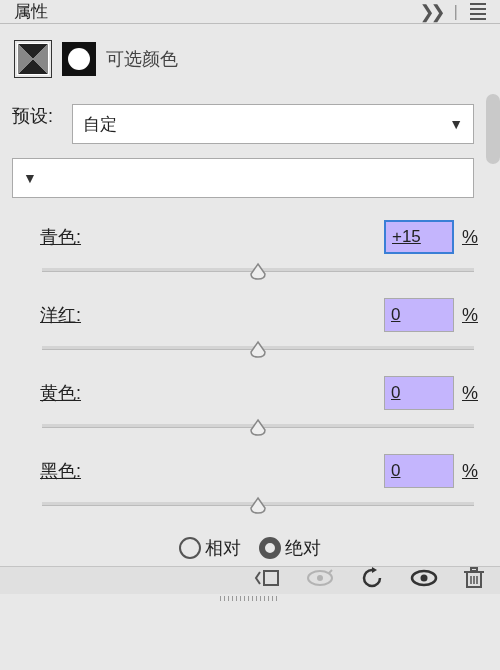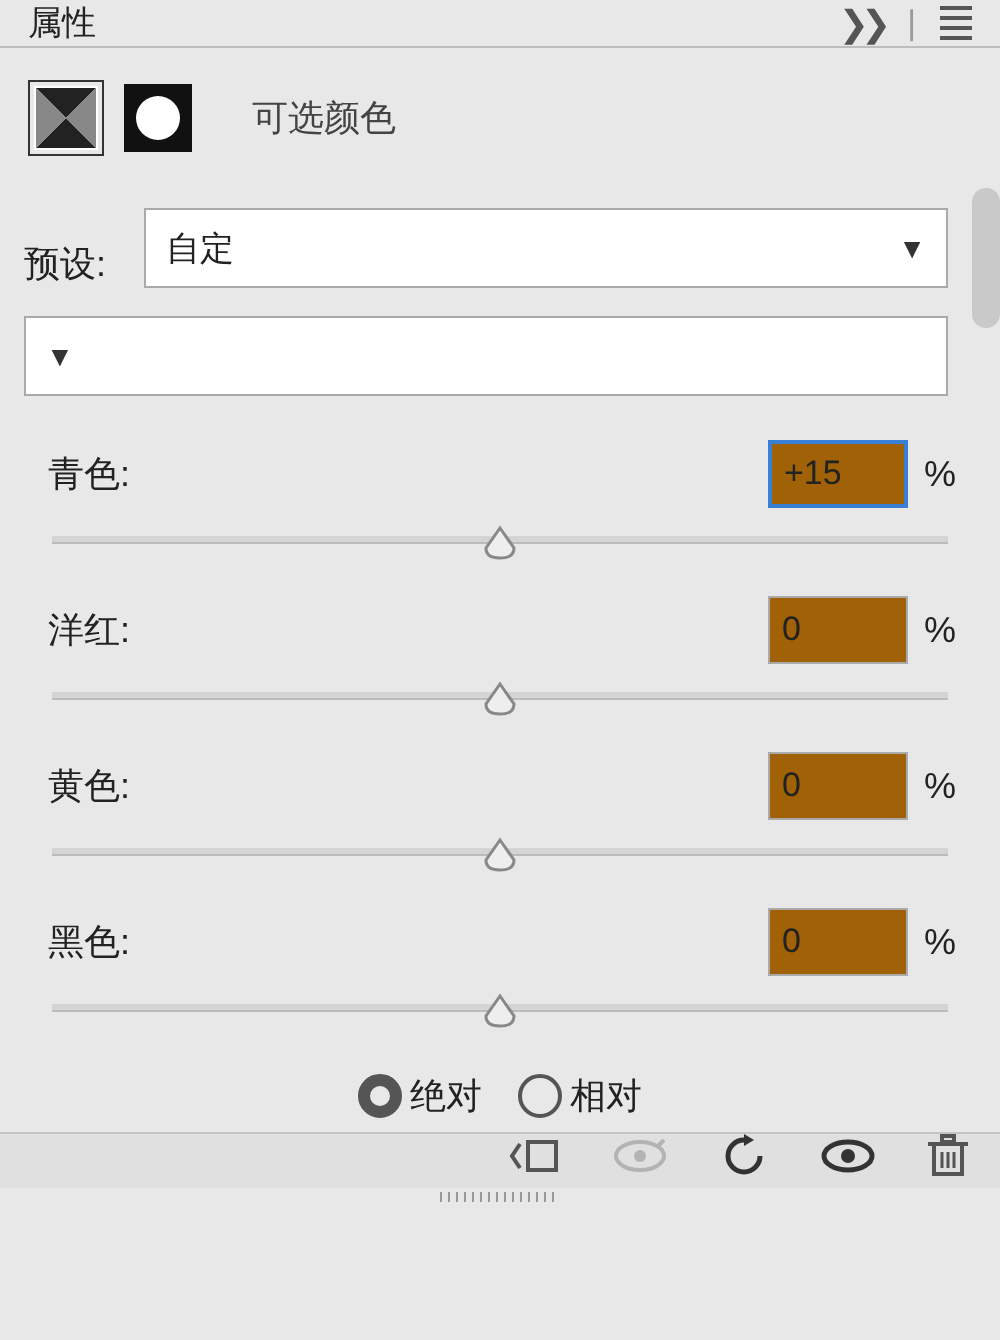--- a/index.html
+++ b/index.html
@@ -8,33 +8,33 @@
   .titlebar { height: 44px; border-bottom: 1px solid #bdbdbd; display: flex; align-items: center; justify-content: space-between; padding: 0 14px; background: #e8e8e8; }
   .titlebar-left { font-size: 17px; }
   .titlebar-right { display: flex; align-items: center; gap: 12px; color: #555; }
   .titlebar-right .sep { color: #999; }
   .hamburger { display: flex; flex-direction: column; gap: 3px; cursor: pointer; }
   .hamburger span { display: block; width: 16px; height: 2px; background: #555; }
   .adj-row { display: flex; align-items: center; gap: 10px; padding: 16px 14px 14px 14px; }
   .adj-icon1 { width: 38px; height: 38px; border: 1px solid #333; background: #fff; display: flex; align-items: center; justify-content: center; box-shadow: inset 0 0 0 2px #e8e8e8; }
   .adj-icon2 { width: 34px; height: 34px; background: #111; display: flex; align-items: center; justify-content: center; }
   .mask-circle { width: 22px; height: 22px; border-radius: 50%; background: #fff; }
-  .adj-label { font-size: 18px; color: #444; margin-left: 20px; }
+  .adj-label { font-size: 18px; color: #444; margin-left: 0; }
   .body { flex: 1; padding: 6px 12px 0 12px; display: flex; flex-direction: column; position: relative; }
   .scrollbar { position: absolute; right: 0; top: 2px; width: 14px; height: 70px; background: #c9c9c9; border-radius: 7px; }
-  .form-row { display: flex; align-items: flex-end; margin: 6px 0 8px 0; }
+  .form-row { display: flex; align-items: flex-start; margin: 6px 0 8px 0; }
   .form-label { width: 60px; font-size: 18px; }
   .select { flex: 1; height: 40px; background: #fff; border: 1px solid #aaa; display: flex; align-items: center; padding: 0 10px; justify-content: space-between; cursor: pointer; margin-right: 14px; }
   .select .swatch { width: 24px; height: 24px; background: #7d7d7d; margin-right: 4px; }
   .chev { font-size: 14px; color: #333; }
-  .slider-block { margin: 14px 4px 4px 4px; }
+  .slider-block { margin: 14px 4px 4px 20px; text-decoration: underline; }
   .slider-top { display: flex; align-items: center; justify-content: space-between; padding: 0 6px 0 8px; }
   .slider-label { font-size: 18px; }
   .slider-valwrap { display: flex; align-items: center; gap: 8px; }
-  .slider-input { width: 70px; height: 34px; background: #a16207; border: 1px solid #aaa; padding: 0 6px; font-size: 17px; color: #222; text-align: left; }
+  .slider-input { width: 70px; height: 34px; background: #c4b5fd; border: 1px solid #aaa; padding: 0 6px; font-size: 17px; color: #222; text-align: left; }
   .slider-input.active { border: 2px solid #3a7fd6; }
   .pct { font-size: 18px; }
   .track { position: relative; height: 24px; margin: 6px 10px 0 10px; }
   .track-line { position: absolute; left: 0; right: 0; top: 8px; height: 4px; background: #d4d4d4; border-bottom: 1px solid #bbb; }
   .thumb { position: absolute; top: 2px; width: 18px; height: 18px; transform: translateX(-50%); }
   .thumb svg { display: block; }
   .radio-row { display: flex; align-items: center; justify-content: center; gap: 18px; margin: 14px 0 6px 0; font-size: 18px; }
   .radio { display: flex; align-items: center; gap: 4px; cursor: pointer; }
   .radio .outer { width: 22px; height: 22px; border-radius: 50%; border: 2px solid #555; display: flex; align-items: center; justify-content: center; }
   .radio.checked .outer { border: 6px solid #555; width: 22px; height: 22px; }
@@ -160,27 +160,27 @@
             <div class="thumb" style="left:50%">
               <svg width="18" height="18" viewBox="0 0 18 18">
                 <path d="M9 2 L16 12 Q16 17 9 17 Q2 17 2 12 Z" fill="#eee" stroke="#888" stroke-width="1.5"></path>
               </svg>
             </div>
           </div>
         </div>
       </div>
 
     <div class="radio-row">
+      <div class="radio">
+        <div class="outer"></div>
+          <span>相对</span>
+      </div>
       <div class="radio checked">
         <div class="outer"></div>
           <span>绝对</span>
-      </div>
-      <div class="radio">
-        <div class="outer"></div>
-          <span>相对</span>
       </div>
     </div>
   </div>
 
   <div class="bottom-bar">
     <span class="icn"><svg width="26" height="20" viewBox="0 0 26 20">
           <polyline points="6,4 2,10 6,16" fill="none" stroke="#555" stroke-width="2"></polyline>
           <rect x="10" y="3" width="14" height="14" fill="none" stroke="#555" stroke-width="2"></rect>
         </svg></span>
     <span class="icn disabled"><svg width="28" height="18" viewBox="0 0 28 18">

